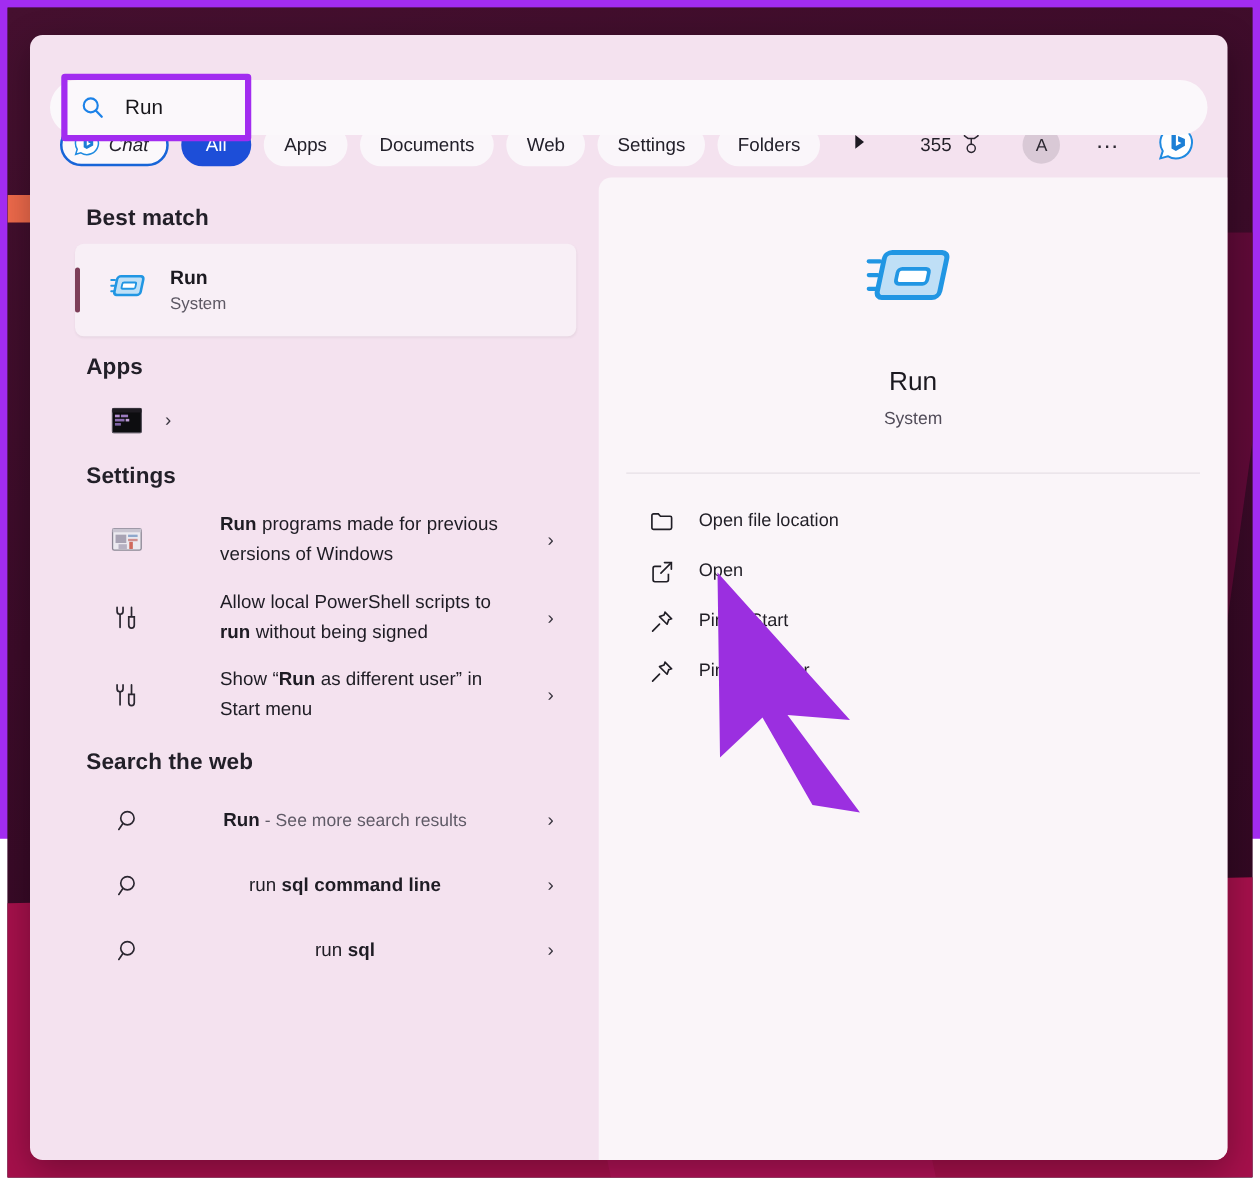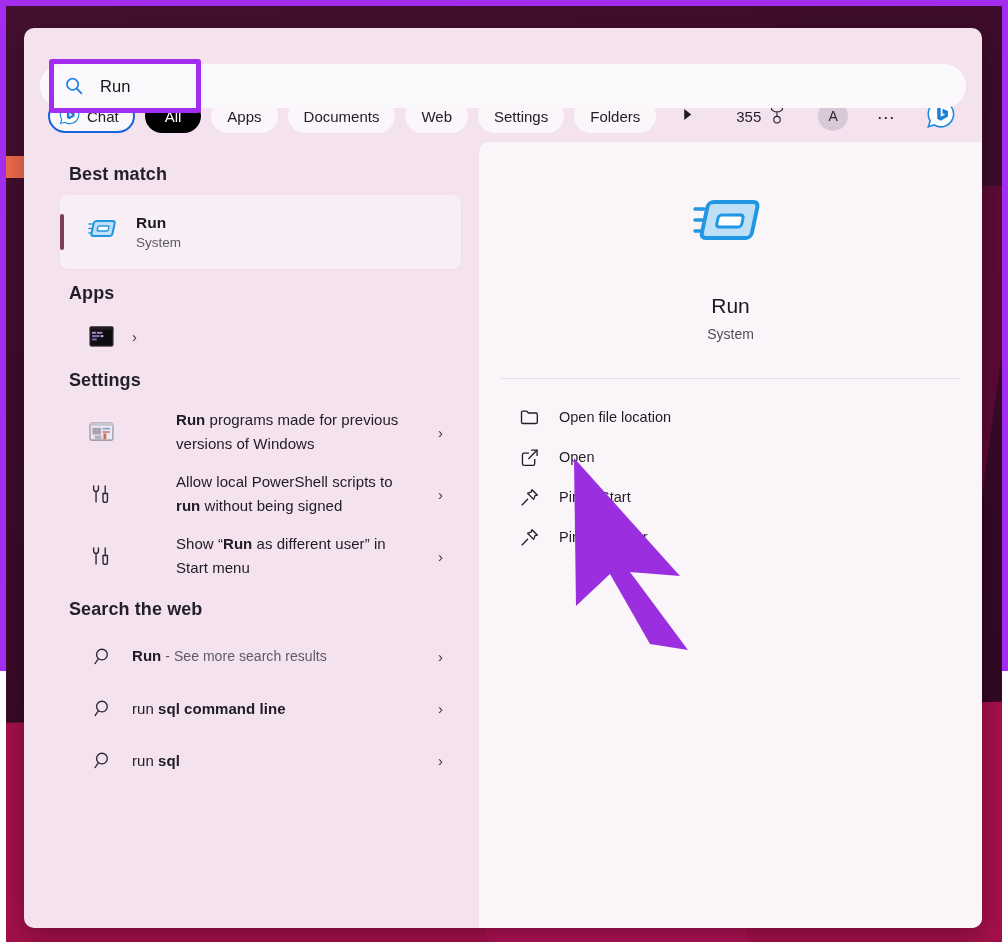--- a/index.html
+++ b/index.html
@@ -139,23 +139,24 @@
     font-size: 15px;
     color: #22202a;
     white-space: nowrap;
     cursor: pointer;
   }
   .pill.chat {
     border: 2px solid #1765d8;
     background: #fbf8fb;
     padding: 0 14px 0 9px;
     gap: 7px;
+    font-style: italic;
   }
   .pill.active {
-    background: #000000;
+    background: #1d4ed8;
     color: #ffffff;
     padding: 0 20px;
   }
   .pill-more {
     width: 30px; height: 30px;
     display: flex; align-items: center; justify-content: center;
     cursor: pointer;
     margin-left: 6px;
   }
   .rewards {
@@ -278,21 +279,21 @@
   }
   .row .lbl b { font-weight: bold; }
   .row .lbl .dim { color: #5f5a66; font-size: 14px; }
   .row .chev {
     flex: 0 0 auto;
     color: #3a3640;
     font-size: 15px;
     padding-right: 6px;
   }
   .row.web .ico { width: 24px; flex: 0 0 24px; }
-  .row.web { padding-left: 30px; min-height: 52px; }
+  .row.web { padding-left: 30px; min-height: 52px; text-align: center; }
   .row.settings { min-height: 60px; }
   .row.settings .lbl { line-height: 24px; margin-left: 44px; }
 
   
   .detail-hero {
     padding-top: 48px;
     display: flex;
     flex-direction: column;
     align-items: center;
   }

